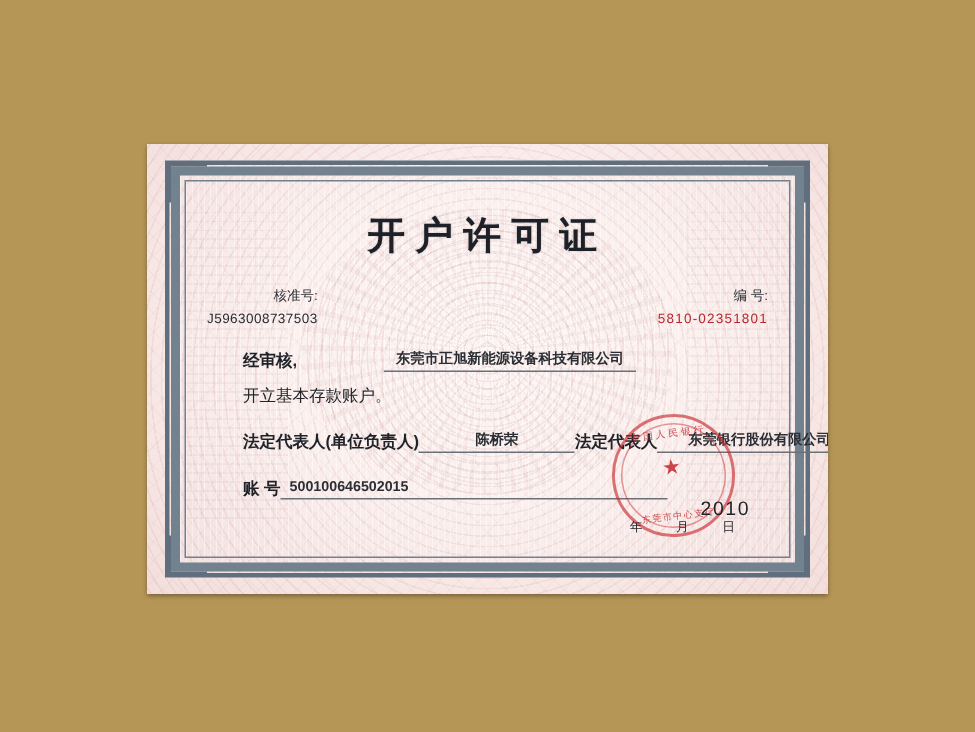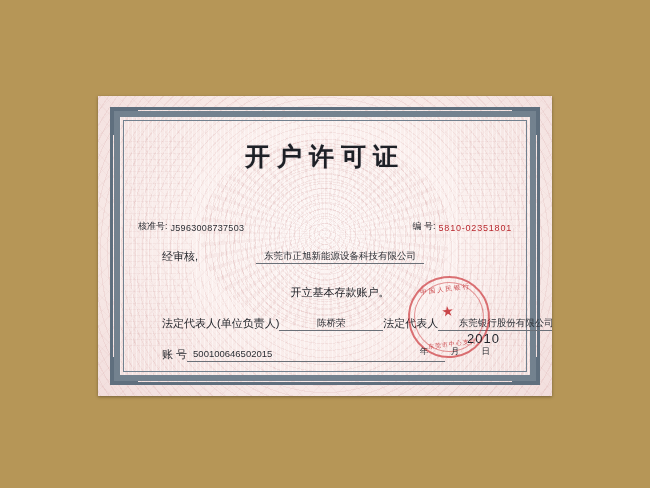--- a/index.html
+++ b/index.html
@@ -123,55 +123,55 @@
   }
   .meta-row {
     display: flex;
     justify-content: space-between;
     align-items: flex-end;
     margin-top: 18px;
     padding: 0 6px;
     font-size: 9px;
     color: #2a2d33;
   }
-  .meta-item { display: flex; align-items: flex-end; gap: 3px; white-space: nowrap; }
+  .meta-item { display: flex; align-items: flex-end; gap: 3px; white-space: nowrap; flex-direction: column; }
   .meta-label { font-size: 9px; }
-  .meta-value { font-size: 9px; letter-spacing: 0.3px; margin-top: 32px; }
+  .meta-value { font-size: 9px; letter-spacing: 0.3px; }
   .meta-value.red { color: #b8272d; letter-spacing: 0.8px; }
 
   .line-row {
     display: flex;
     align-items: flex-end;
     margin-top: 16px;
     font-size: 11px;
     white-space: nowrap;
+    font-weight: bold;
   }
   .line-row.indent { padding-left: 30px; }
   .lbl { font-size: 11px; color: #1f2228; }
   .fill {
     flex: 0 0 auto;
     border-bottom: 1px solid #6a7078;
     text-align: center;
     font-size: 9.5px;
     color: #2b2e34;
     padding: 0 4px 1px 4px;
     line-height: 12px;
   }
   .fill.company { width: 160px; margin-left: 36px; }
   .fill.rep { width: 96px; }
   .fill.bank { width: 166px; }
   .fill.account { width: 248px; text-align: left; padding-left: 6px; }
   .tail { font-size: 11px; margin-left: 6px; }
   .gap { width: 22px; }
 
   .row2 {
-    margin-top: 21px;
+    margin-top: 8px;
     padding-left: 30px;
     font-size: 11px;
-    text-align: center;
   }
 
   
   .seal {
     position: absolute;
     right: 28px;
     bottom: 6px;
     width: 78px;
     height: 78px;
     border-radius: 50%;

